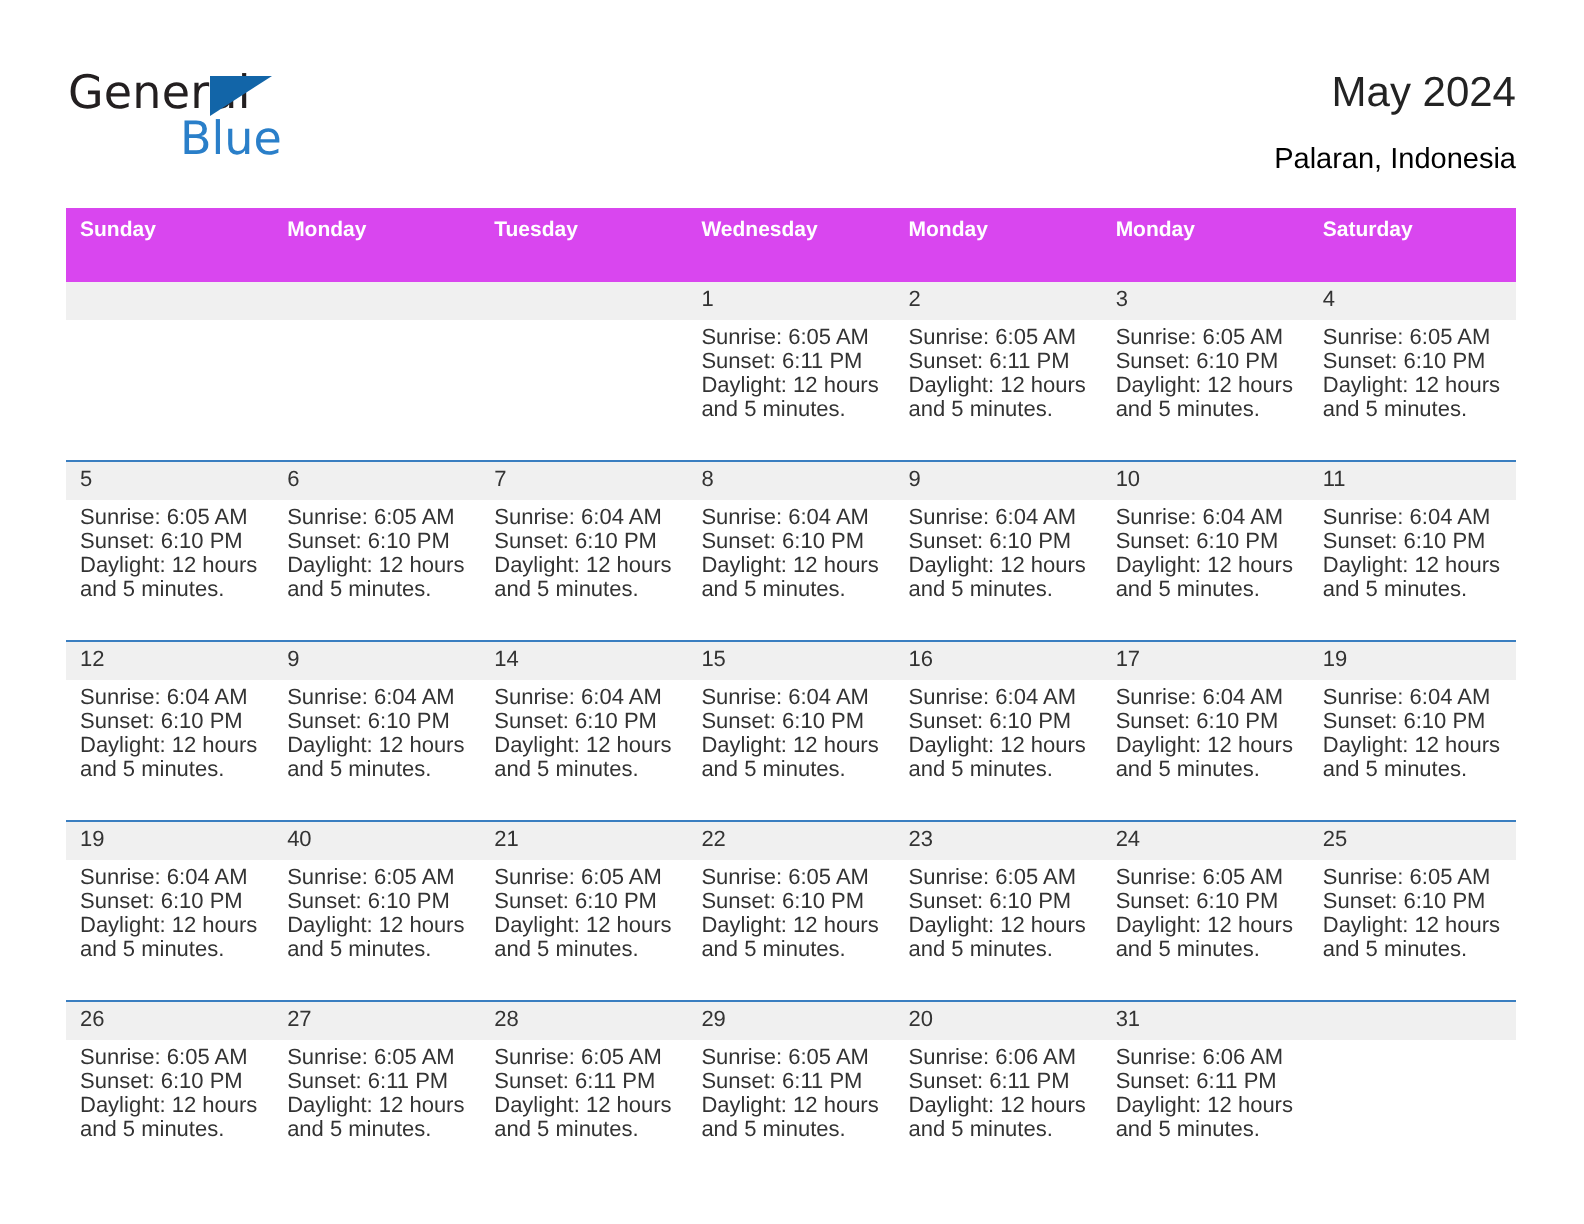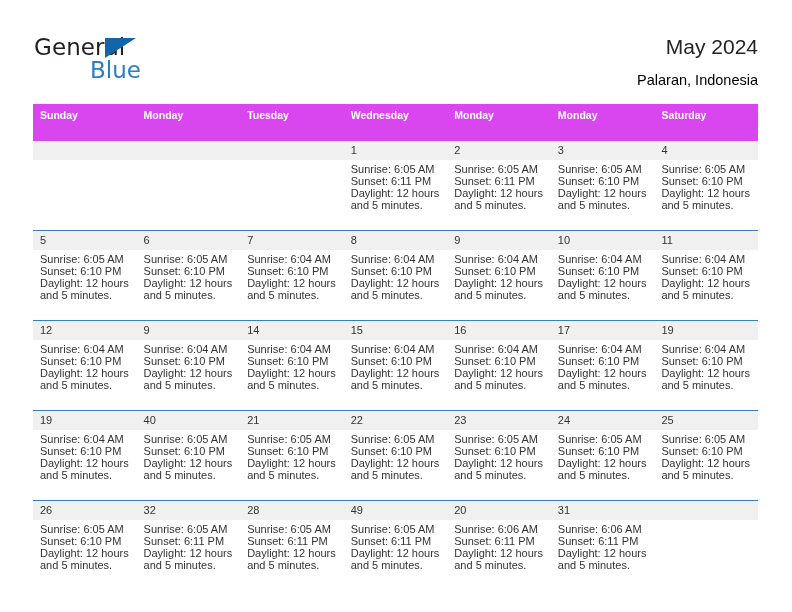--- a/index.html
+++ b/index.html
@@ -494,21 +494,21 @@
               <div class="cell-body">
                 <div>Sunrise: 6:05 AM</div>
                 <div>Sunset: 6:10 PM</div>
                 <div>Daylight: 12 hours</div>
                 <div>and 5 minutes.</div>
               </div>
             </div>
           </td>
           <td>
             <div class="cell-inner">
-              <div class="daynum-band">32</div>
+              <div class="daynum-band">27</div>
               <div class="cell-body">
                 <div>Sunrise: 6:05 AM</div>
                 <div>Sunset: 6:11 PM</div>
                 <div>Daylight: 12 hours</div>
                 <div>and 5 minutes.</div>
               </div>
             </div>
           </td>
           <td>
             <div class="cell-inner">
@@ -516,21 +516,21 @@
               <div class="cell-body">
                 <div>Sunrise: 6:05 AM</div>
                 <div>Sunset: 6:11 PM</div>
                 <div>Daylight: 12 hours</div>
                 <div>and 5 minutes.</div>
               </div>
             </div>
           </td>
           <td>
             <div class="cell-inner">
-              <div class="daynum-band">49</div>
+              <div class="daynum-band">29</div>
               <div class="cell-body">
                 <div>Sunrise: 6:05 AM</div>
                 <div>Sunset: 6:11 PM</div>
                 <div>Daylight: 12 hours</div>
                 <div>and 5 minutes.</div>
               </div>
             </div>
           </td>
           <td>
             <div class="cell-inner">

